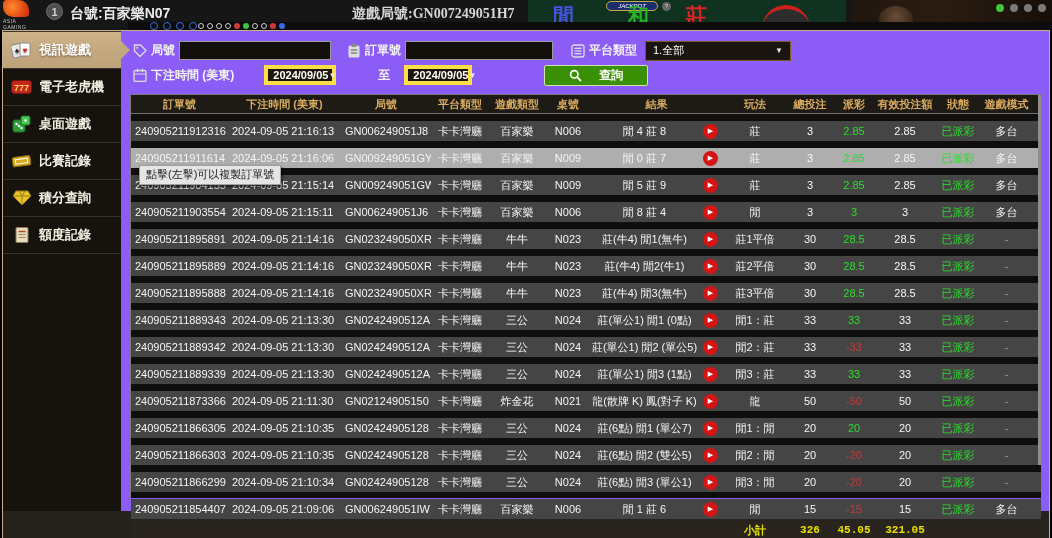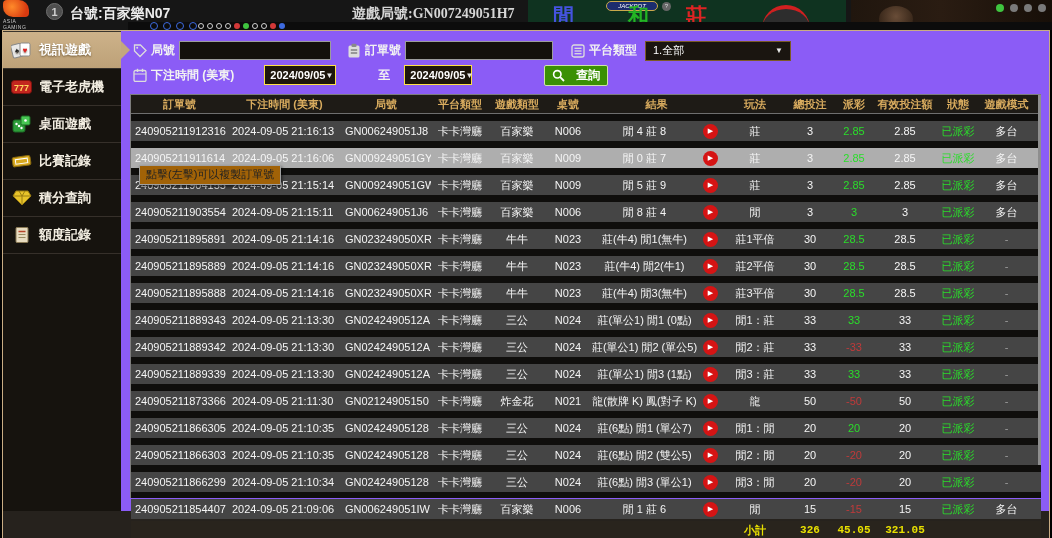--- a/index.html
+++ b/index.html
@@ -50,44 +50,44 @@
   .content { flex:1; background:#8b5cf6; position:relative; }
   .frow { display:flex; align-items:center; padding-left:12px; }
   .frow1 { padding-top:9px; height:30px; }
   .frow2 { height:28px; }
   .flabel { font-size:12px; font-weight:bold; color:#f2f2f2; margin:0 4px 0 4px; white-space:nowrap; }
   .ficon { display:flex; }
   .finput { width:152px; height:19px; background:#13100c; border:1px solid #9c9c9c; color:#eee; font-size:11px; padding:0 4px; }
   .finput2 { width:148px; }
   .fselect { width:146px; height:20px; margin-left:4px; background:#1a1510; border:1px solid #7b5a26; color:#fff; font-size:11px; display:flex; align-items:center; justify-content:space-between; padding:0 7px; cursor:pointer; }
   .gap16 { margin-left:16px; } .gap18 { margin-left:18px; }
-  .datebtn { width:72px; height:20px; background:#1d160c; border:1px solid #fde047; color:#fff; font-size:11px; font-weight:bold; display:flex; align-items:center; justify-content:space-between; padding:0 5px; cursor:pointer; }
+  .datebtn { width:72px; height:20px; background:#1d160c; border:4px solid #fde047; color:#fff; font-size:11px; font-weight:bold; display:flex; align-items:center; justify-content:space-between; padding:0 5px; cursor:pointer; }
   .datebtn .arrow, .fselect .arrow { font-size:8px; color:#e8e8e8; }
   .date1 { margin-left:26px; } .to-label { margin-left:42px; } .date2 { margin-left:10px; width:68px; }
-  .search-btn { margin-left:72px; height:21px; padding:0 7px; background:#3a9004; border:1px solid #cfe3a8; border-radius:2px; color:#fff; font-size:12px; font-weight:bold; display:flex; align-items:center; gap:11px; cursor:pointer; }
+  .search-btn { margin-left:72px; height:21px; padding:0 24px; background:#3a9004; border:1px solid #cfe3a8; border-radius:2px; color:#fff; font-size:12px; font-weight:bold; display:flex; align-items:center; gap:17px; cursor:pointer; }
 
   
   .tblwrap { margin:5px 8px 0 9px; height:404px; background:#0f0e0c; border-left:1px solid #7d7d7d; border-top:1px solid #7d7d7d; position:relative; }
   .scrollbar { position:absolute; right:0; top:0; width:3px; height:370px; background:#8e8e8e; }
   .trow { display:grid; grid-template-columns:97px 113px 90px 58px 56px 46px 107px 24px 66px 44px 44px 58px 48px 49px; align-items:center; }
   .thead { height:19px; background:#1e1b16; border-bottom:1px solid #6f6f6f; color:#d8ab5e; font-size:11px; font-weight:bold; }
   .thead .hcell { text-align:center; white-space:nowrap; }
   .thead .hcell.span2 { grid-column:span 2; }
   .drow { height:20px; margin-top:7px; background:#454545; color:#f5f5f5; font-size:11px; cursor:pointer; }
   .drow.highlight { background:#aeaeae; }
   .cell { text-align:center; white-space:nowrap; overflow:hidden; }
   .cell.left { text-align:left; padding-left:4px; }
   .pos { color:#2ade2a; } .neg { color:#c03a3a; }
   .status-paid { color:#2ade2a; }
   .mode-dash { color:#9b9b9b; }
   .play-btn { width:15px; height:15px; border-radius:50%; background:#d51414; color:#fff; font-size:7px; display:flex; align-items:center; justify-content:center; margin:0 auto; cursor:pointer; padding-left:1px; }
   .frow-total { height:18px; margin-top:2px; background:#29241d; color:#e8e000; font-size:11px; font-weight:bold;font-family:Liberation Mono, monospace; }
 
   
-  .tooltip { position:absolute; left:139px; top:165px; z-index:50; background:#a16207; border:1px solid #a0a0a0; color:#222; font-size:11px; padding:1px 6px 2px 6px; box-shadow:1px 2px 3px rgba(0,0,0,.65); white-space:nowrap; }
+  .tooltip { position:absolute; left:139px; top:165px; z-index:50; background:#e5e5e5; border:1px solid #a0a0a0; color:#222; font-size:11px; padding:1px 6px 2px 6px; box-shadow:1px 2px 3px rgba(0,0,0,.65); white-space:nowrap; }
 </style>
 </head>
 <body>
 
 <div class="topbar">
   <div class="logo">
     <div class="logo-mark"></div>
     <div class="logo-caption">ASIA GAMING</div>
   </div>
   <div class="seat-badge">1</div>

